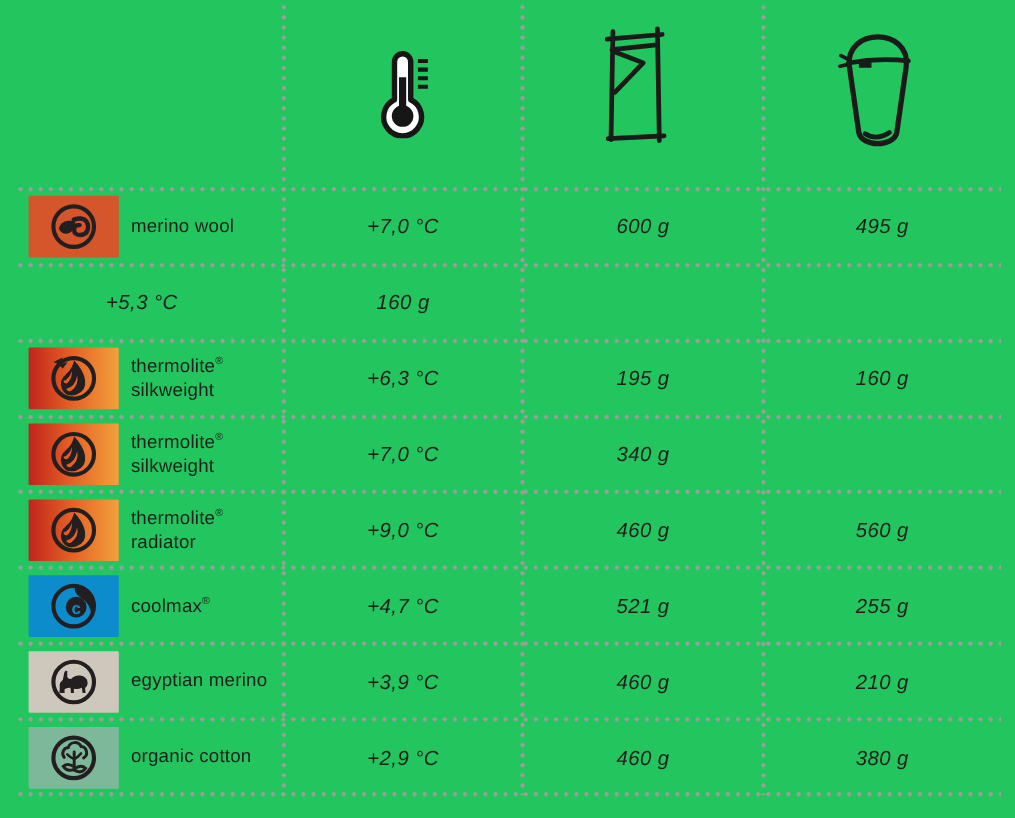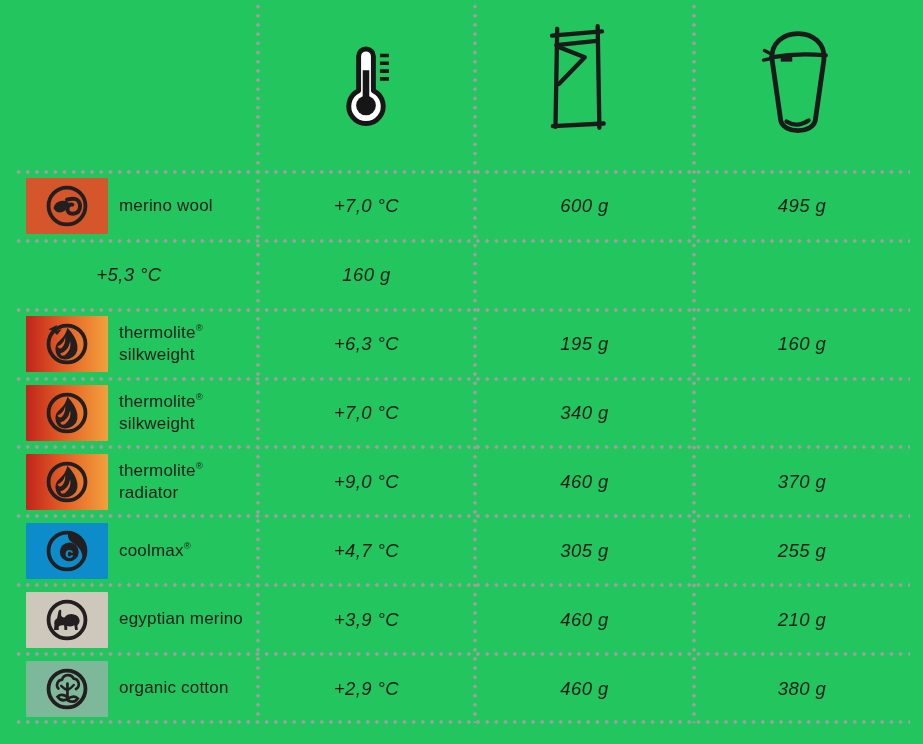--- a/index.html
+++ b/index.html
@@ -158,40 +158,40 @@
               M19.5 32.5 Q26 30.5 28 22.5 Q28.8 29.5 24 34.5 Q20.8 36.2 19.5 32.5 Z"></path>
           </svg>
         </div>
         <div class="mat-label">
           <span class="l1"><span>thermolite</span><sup class="reg">®</sup></span>
           <span class="l2">radiator</span>
         </div>
       </div>
       <div class="val">+9,0 °C</div>
       <div class="val">460 g</div>
-      <div class="val">370 g</div>
+      <div class="val">560 g</div>
     </div>
 
     <div class="row">
       <div class="mat-cell">
         <div class="mat-icon" style="background: rgb(12, 140, 203);">
           <svg viewBox="0 0 60 60">
             <circle cx="30" cy="30" r="20.5" class="gstroke" stroke-width="4.2"></circle>
             <path class="gfill" d="M31.5 9.8 Q46 12 49.6 26 Q51 33 47.5 38.8 Q47.2 27.5 37.5 21.8 Q32.2 18.8 31 13.5 Z"></path>
             <circle class="gfill" cx="32.5" cy="31" r="10.5"></circle>
             <text class="ctext" x="32.5" y="37.5" text-anchor="middle" font-size="17" fill="#0c8ccb">c</text>
           </svg>
         </div>
         <div class="mat-label">
           <span class="l1"><span>coolmax</span><sup class="reg">®</sup></span>
           <span class="l2"></span>
         </div>
       </div>
       <div class="val">+4,7 °C</div>
-      <div class="val">305 g</div>
+      <div class="val">521 g</div>
       <div class="val">255 g</div>
     </div>
 
     <div class="row">
       <div class="mat-cell">
         <div class="mat-icon" style="background: rgb(206, 199, 187);">
           <svg viewBox="0 0 60 60">
             <circle cx="30" cy="30" r="20.5" class="gstroke" stroke-width="4.2"></circle>
             <path class="gfill" d="M15.5 41 L16 35.5 Q15 30.5 19 28 L20.5 20.5 Q21.3 17.8 23.5 19 L23.5 25 Q24.5 27.5 27.5 27 Q30.5 23 36.5 23.5 Q43.5 24.5 44 30.5 Q44.3 34 41.5 36 L42 41 L39 41 L38.2 35.8 Q34 37.8 30.2 36.8 L30.2 41 L27.2 41 L26.8 35.8 Q23 35.3 20.8 37.3 L20.8 41 Z"></path>
           </svg>

